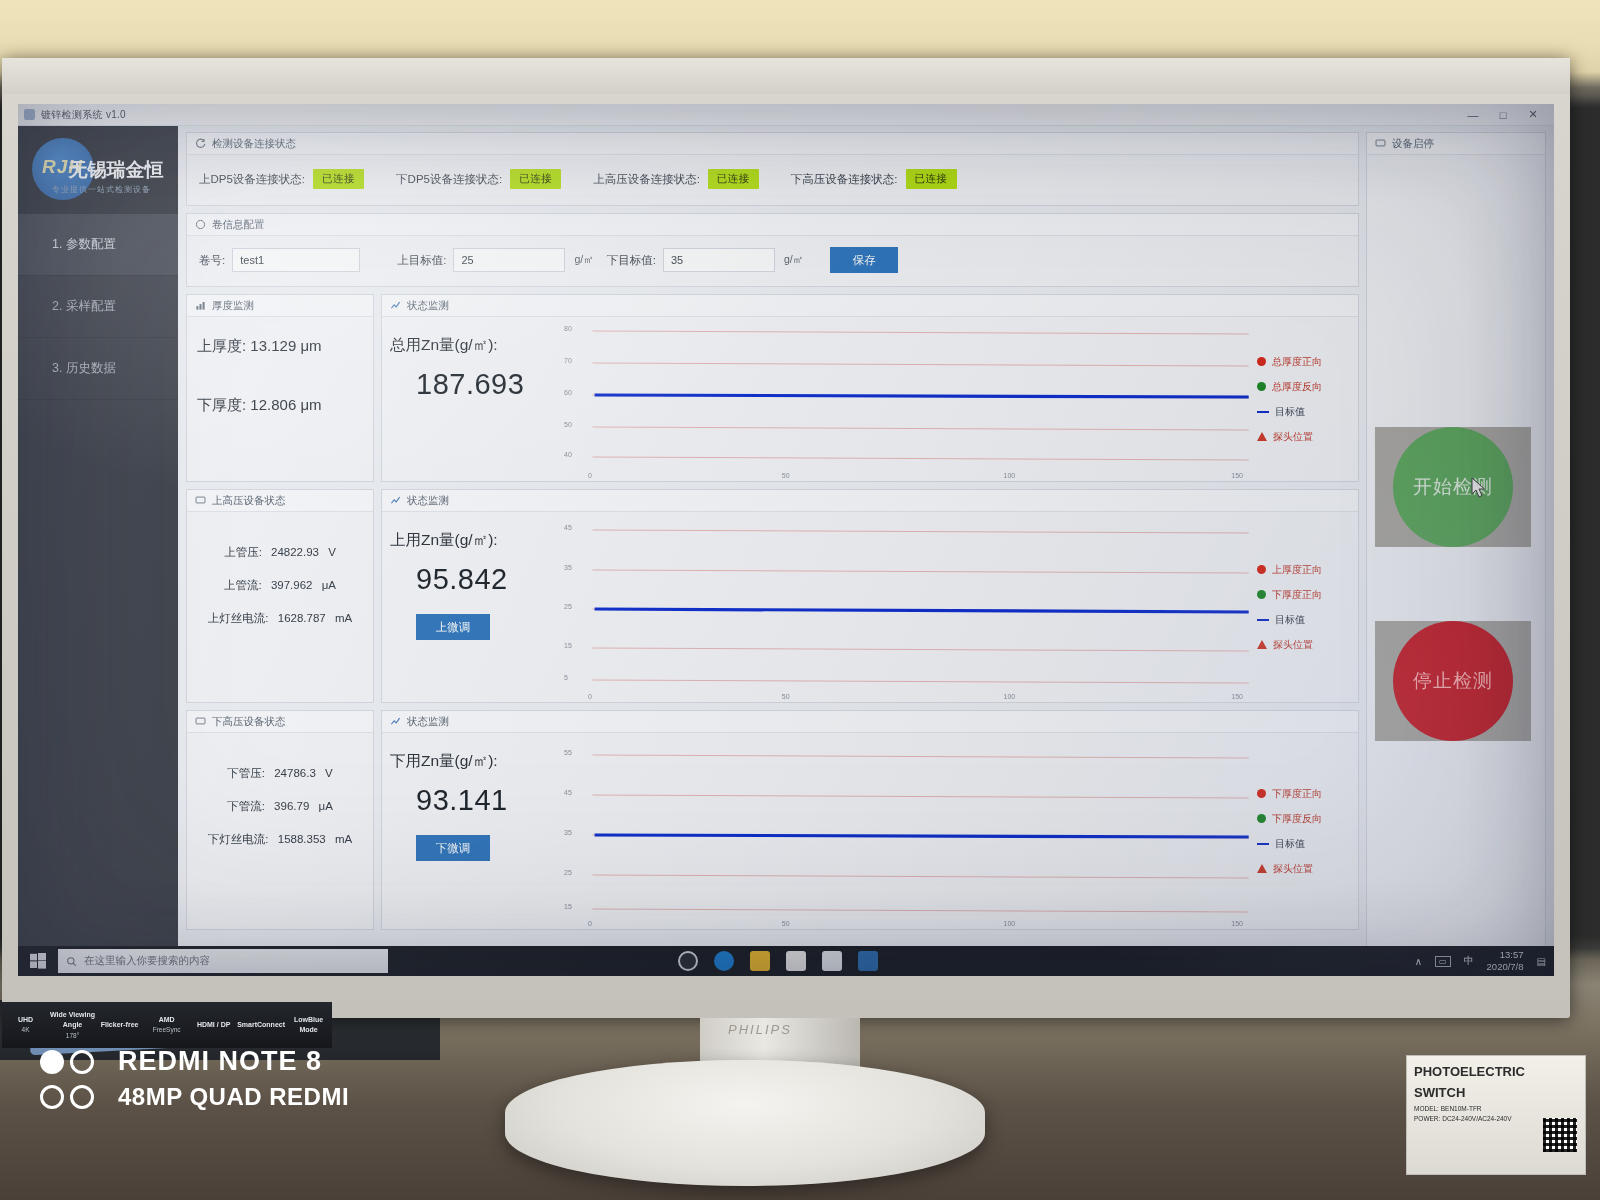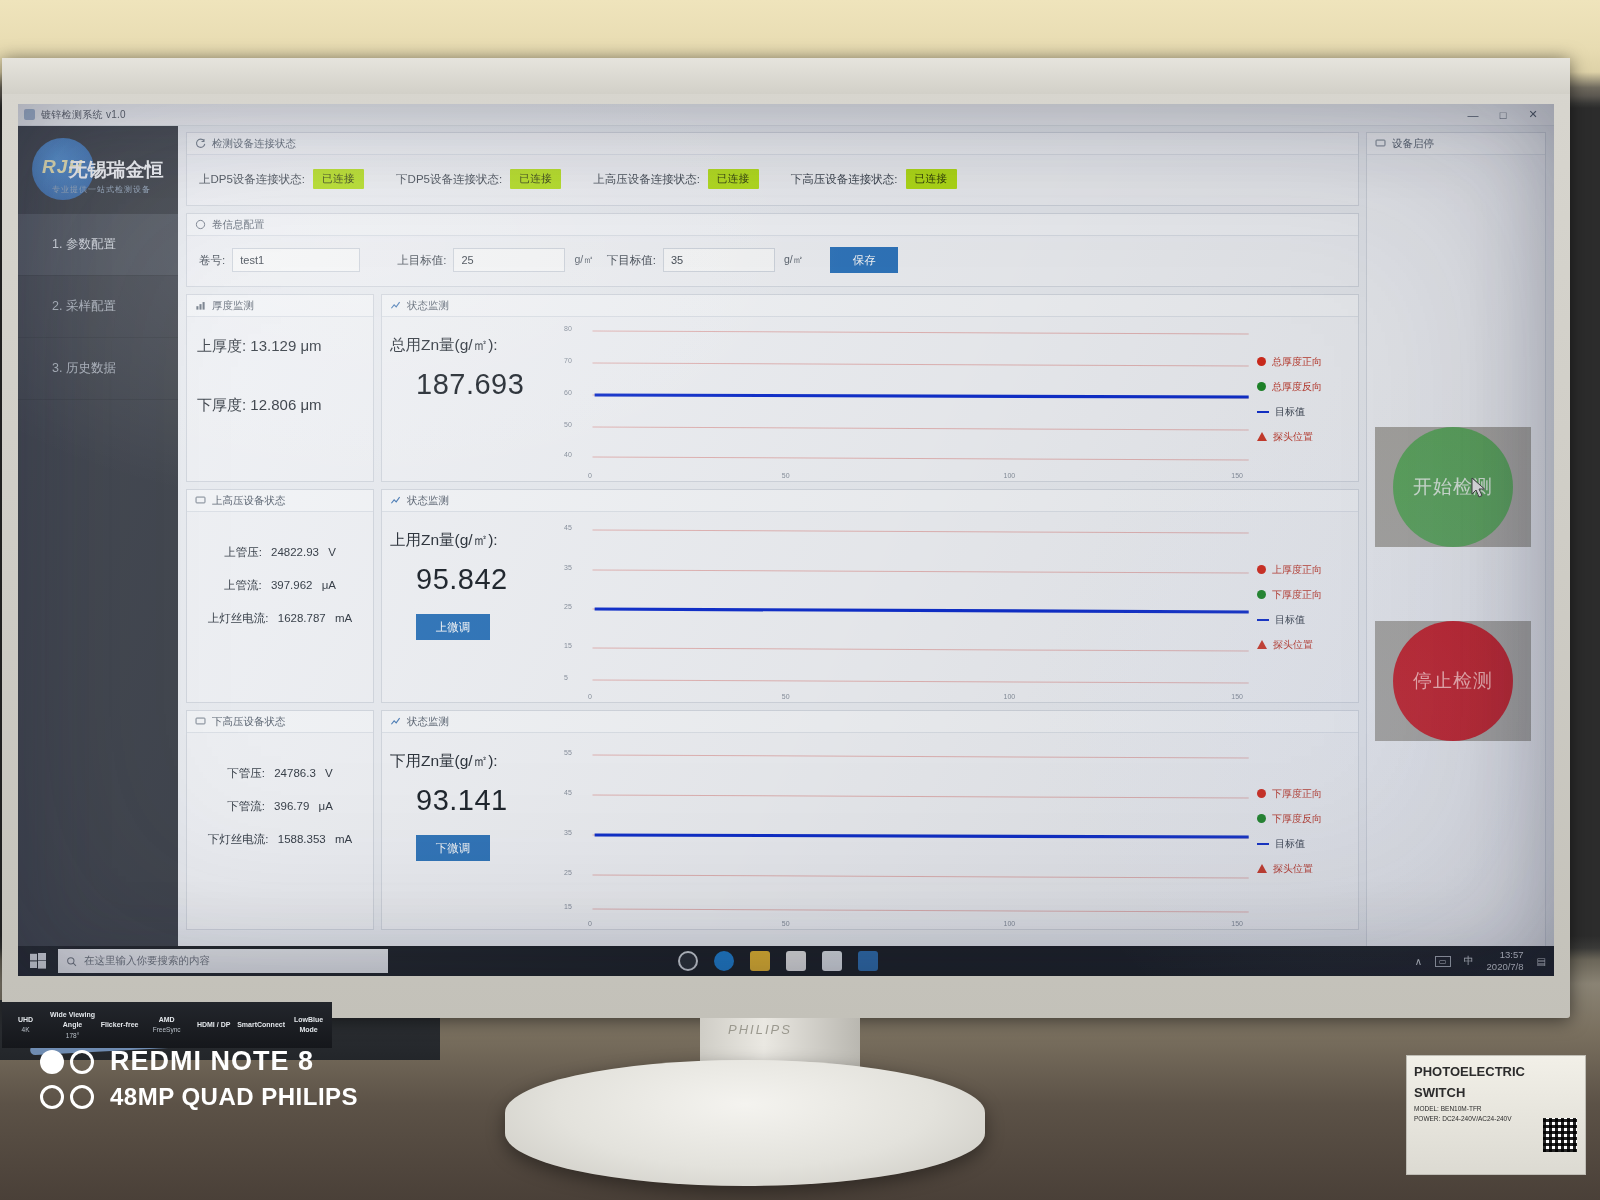--- a/index.html
+++ b/index.html
@@ -150,21 +150,21 @@
   .stand-base{ position:absolute; left:505px; top:1060px; width:480px; height:126px;
      background:radial-gradient(ellipse at 50% 35%, #f4f3ef 0%, #e3e2dc 55%, #c9c7c0 100%);
      border-radius:50%/42%; box-shadow:0 6px 18px rgba(0,0,0,.4);}
   .philips{ position:absolute; left:700px; top:1022px; width:120px; text-align:center;
      font-size:13px; color:#9b998f; letter-spacing:2px; font-style:italic;}
   .spec-strip{ position:absolute; left:0; top:944px; width:330px; height:46px;
      background:linear-gradient(180deg,#23262c,#15171b); display:flex; align-items:center; }
   .spec-cell{ flex:1; text-align:center; color:#b9c0c8; font-size:6.5px; line-height:1.5;}
   .spec-cell b{ display:block; font-size:7px; color:#e3e7eb; }
   .watermark{ position:absolute; left:40px; top:1046px; color:#fff;}
-  .wm-row{ display:flex; align-items:center; gap:16px; }
+  .wm-row{ display:flex; align-items:center; gap:24px; }
   .wm-text{ font-size:27px; letter-spacing:1px; font-weight:bold; }
   .wm-text.small{ font-size:24px; letter-spacing:.5px;}
   .lens{ display:flex; gap:6px; }
   .lens .d{ width:24px;height:24px;border-radius:50%; background:#fff;}
   .lens .d.o{ background:transparent; border:3px solid #fff; }
   .sticker{ position:absolute; right:14px; top:1055px; width:180px; height:120px;
      background:linear-gradient(180deg,#f2f0e8,#dcdad2); border:1px solid #bfbdb5;
      padding:6px 7px; font-size:6.5px; color:#2c2c2c; line-height:1.6;}
   .sticker .st-t{ font-size:13px; font-weight:bold; }
   .qr{ position:absolute; right:8px; bottom:22px; width:34px; height:34px;
@@ -614,21 +614,21 @@
           <span class="d"></span>
           <span class="d o"></span>
         </span>
       <span class="wm-text">REDMI NOTE 8</span>
     </div>
     <div class="wm-row" style="margin-top:6px">
       <span class="lens">
           <span class="d o"></span>
           <span class="d o"></span>
         </span>
-      <span class="wm-text small">48MP QUAD PHILIPS</span>
+      <span class="wm-text small">48MP QUAD REDMI</span>
     </div>
   </div>
 
   <div class="sticker">
     <div class="st-t">PHOTOELECTRIC SWITCH</div>
     <div>
       <span>MODEL:</span>
       <span>BEN10M-TFR</span>
     </div>
     <div>

